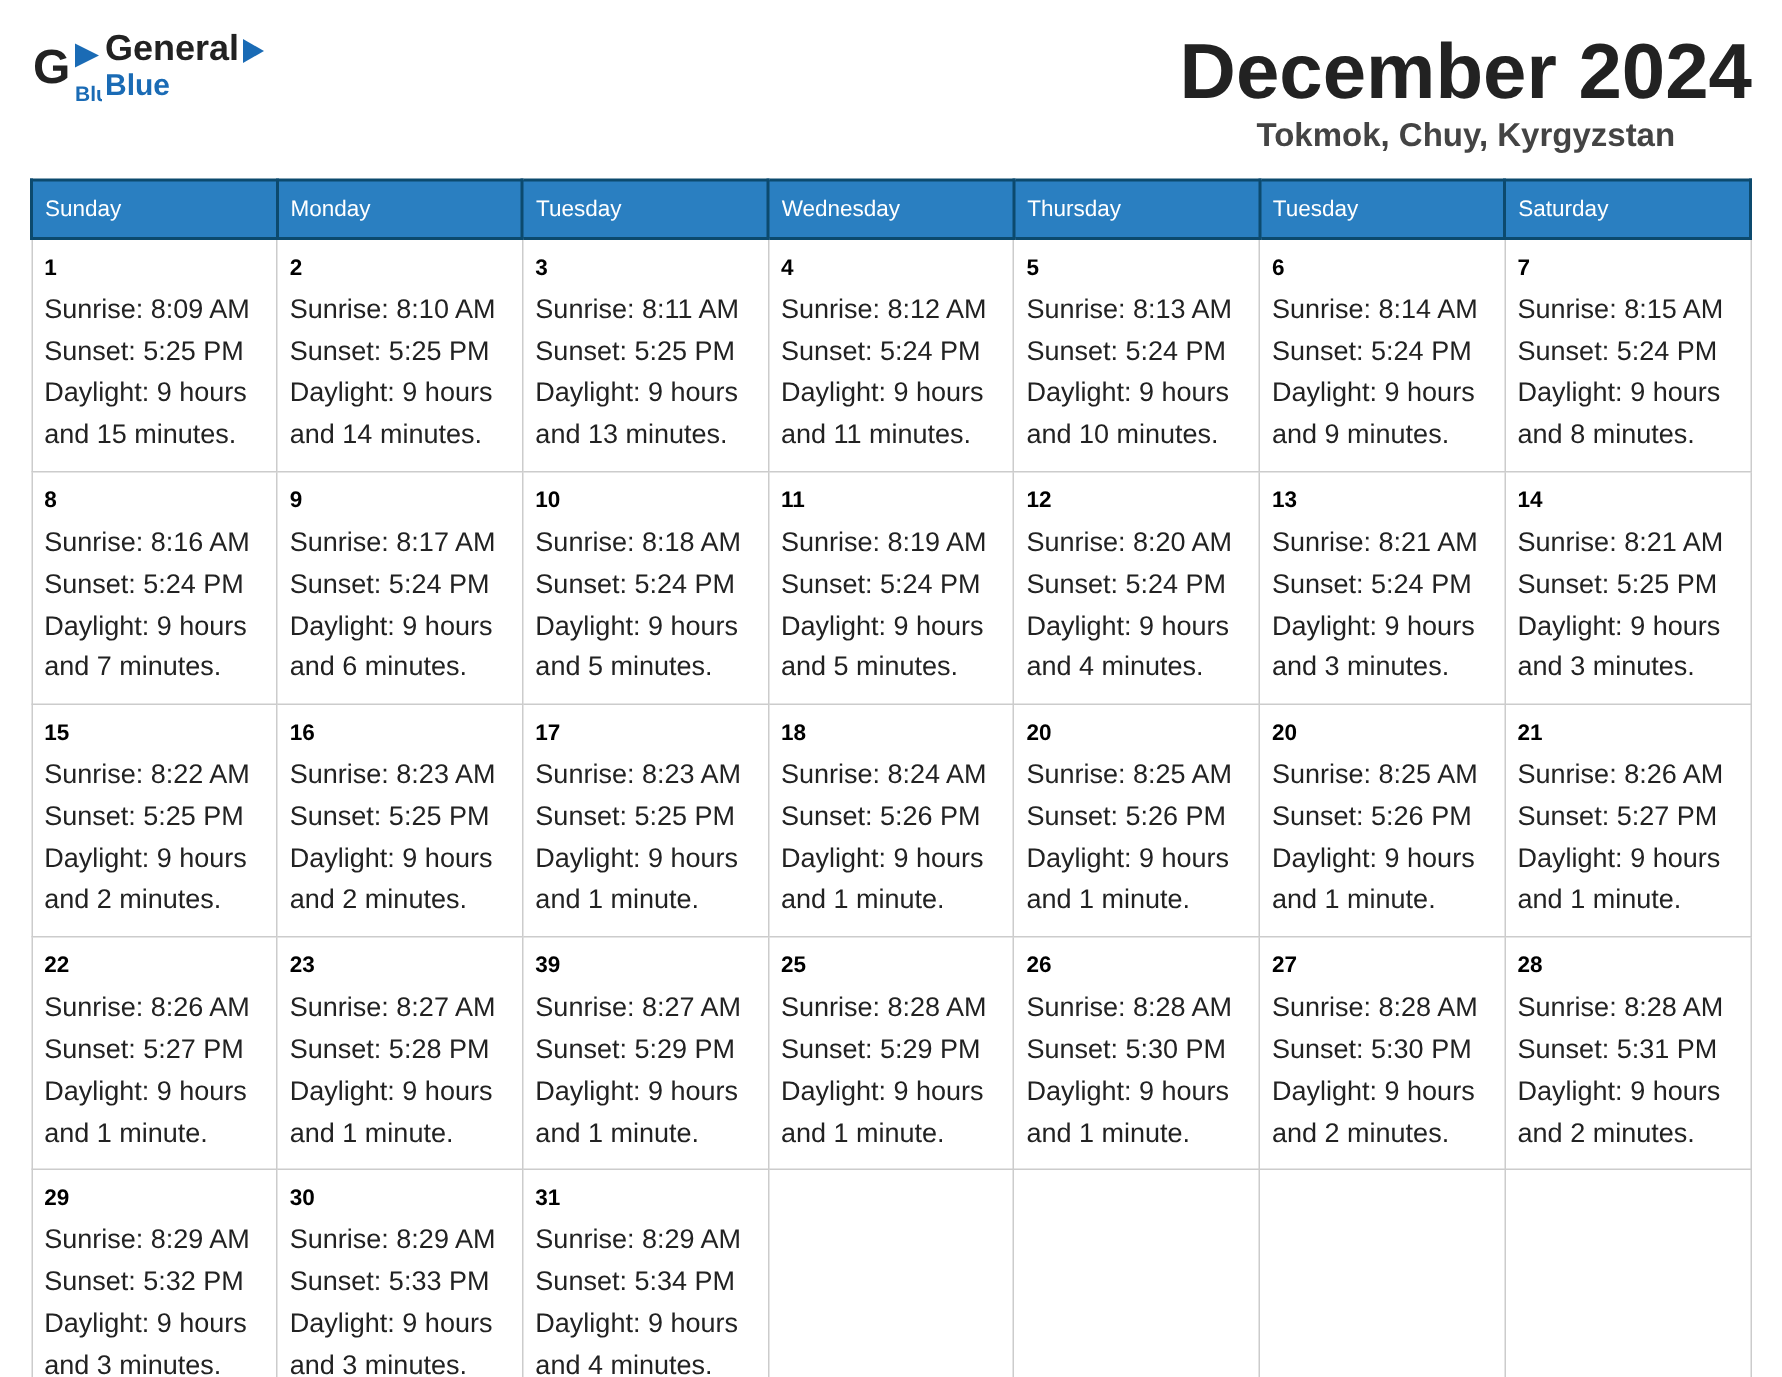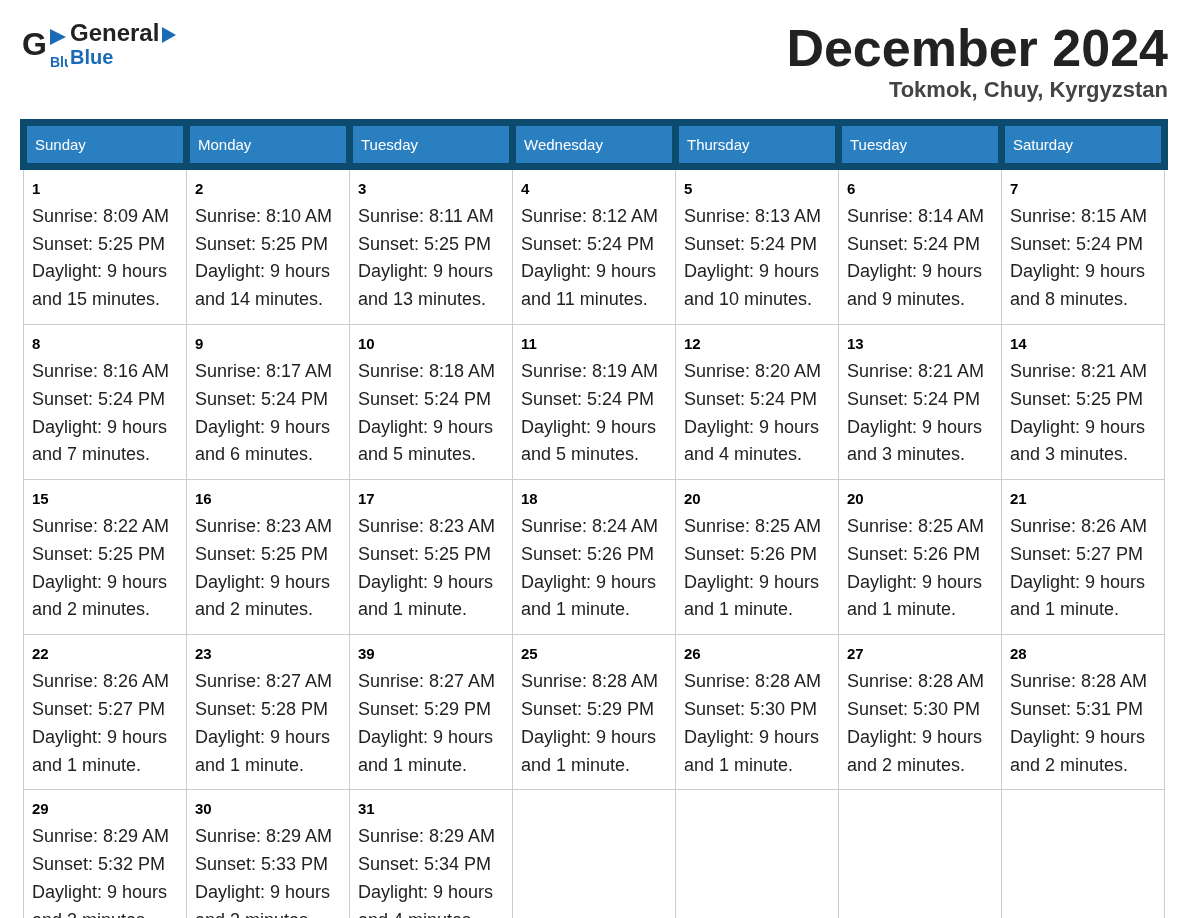--- a/index.html
+++ b/index.html
@@ -15,21 +15,21 @@
       justify-content: space-between;
       align-items: flex-start;
       margin-bottom: 16px;
     }
     .logo {
       display: flex;
       flex-direction: column;
       align-items: flex-start;
     }
     .title-area {
-      text-align: right;
+      text-align: center;
     }
     .title-area h1 {
       font-size: 52px;
       font-weight: bold;
       color: #222;
       line-height: 1.1;
     }
     .title-area h2 {
       font-size: 22px;
       font-weight: bold;
@@ -40,21 +40,21 @@
       border-collapse: collapse;
       font-size: 13.5px;
     }
     thead tr th {
       background-color: #2a7fc1;
       color: #fff;
       padding: 10px 8px;
       text-align: left;
       font-size: 15px;
       font-weight: normal;
-      border: 7px solid #0c4a6e;
+      border: 2px solid #0c4a6e;
     }
     tbody tr td {
       vertical-align: top;
       padding: 8px 8px 10px 8px;
       border: 1px solid #ccc;
       width: 14.28%;
       line-height: 1.5;
     }
     tbody tr:first-child td {
       border-top: 2px solid #2a7fc1;

